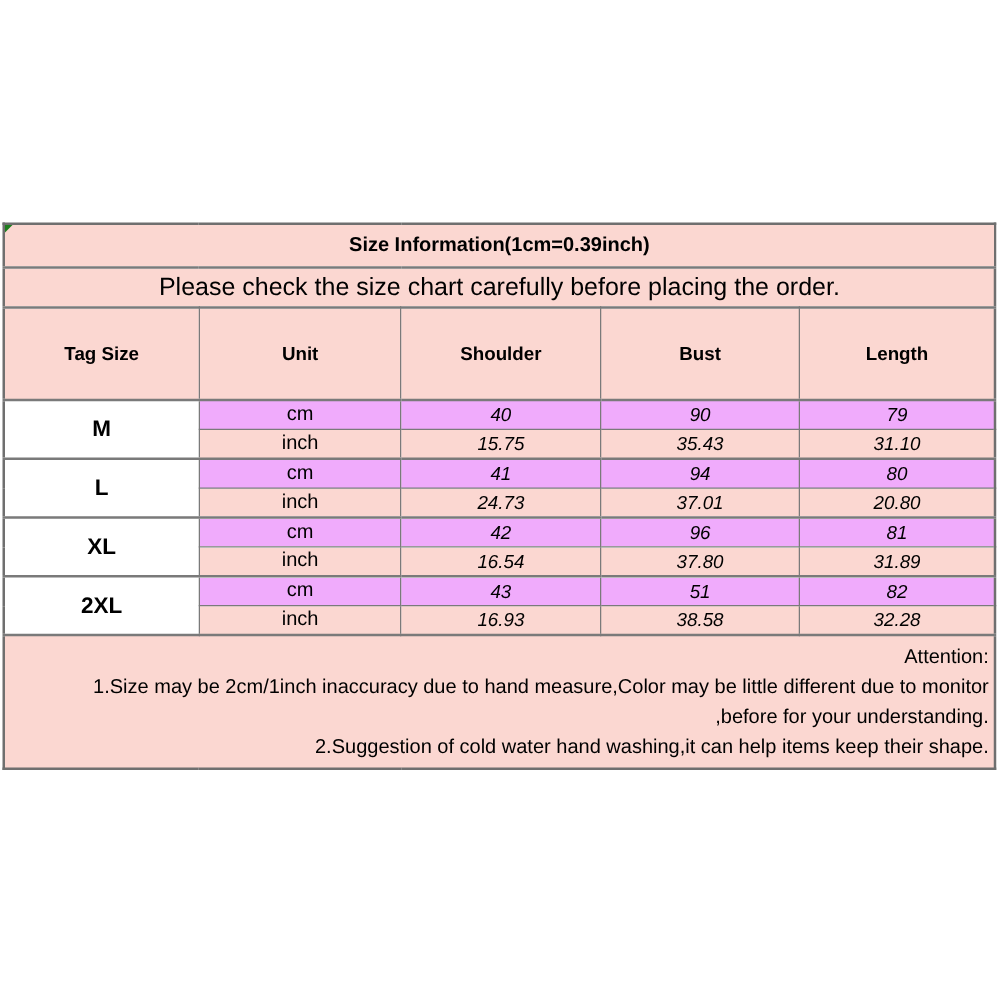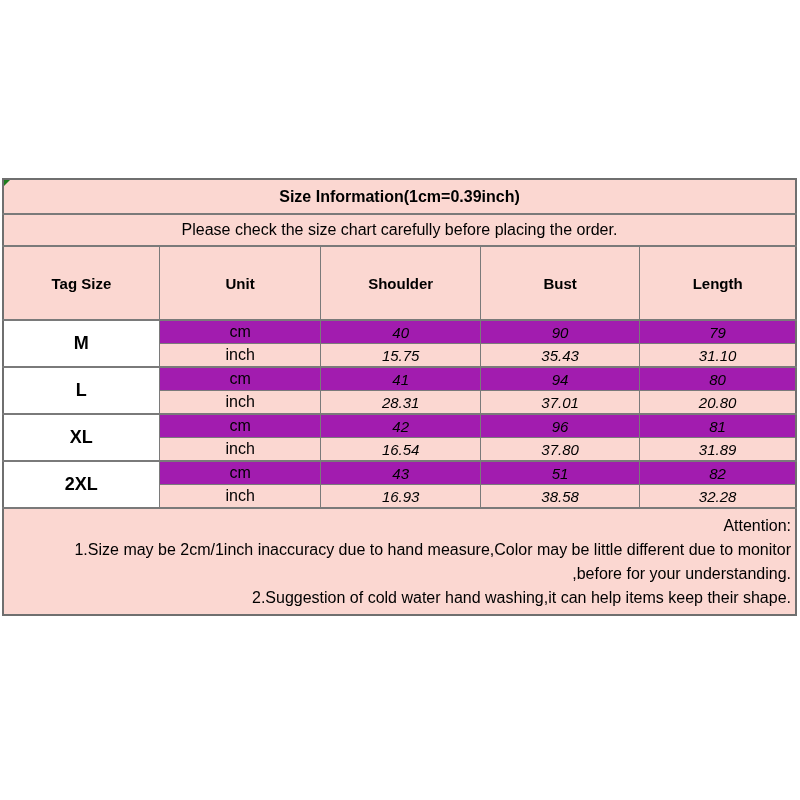--- a/index.html
+++ b/index.html
@@ -32,32 +32,32 @@
     border: 2px solid #6f6f6f;
   }
   table.size-table td {
     border: 1px solid #7a7a7a;
     text-align: center;
     vertical-align: middle;
     padding: 0;
     overflow: hidden;
   }
   .pink { background: #fbd7d1; }
-  .white { background: #a21caf; margin-top: 28px; }
+  .white { background: #f0abfc; margin-top: 28px; }
 
   tr.r-title td {
     height: 33px;
     font-weight: bold;
     font-size: 16px;
     border-bottom-width: 2px;
     position: relative;
   }
   tr.r-sub td {
     height: 30px;
-    font-size: 16px;
+    font-size: 20px;
     border-bottom-width: 2px;
   }
   tr.r-head td {
     height: 72px;
     font-weight: bold;
     font-size: 15px;
     border-bottom-width: 2px;
     margin-left: 37px;
   }
   tr.r-data td { height: 22px; }
@@ -140,21 +140,21 @@
 
         <tr class="r-data group-start">
           <td class="c-size" rowspan="2">L</td>
           <td class="c-unit white">cm</td>
           <td class="c-num white">41</td>
           <td class="c-num white">94</td>
           <td class="c-num white">80</td>
         </tr>
         <tr class="r-data">
           <td class="c-unit pink">inch</td>
-          <td class="c-num pink">28.31</td>
+          <td class="c-num pink">24.73</td>
           <td class="c-num pink">37.01</td>
           <td class="c-num pink">20.80</td>
         </tr>
 
         <tr class="r-data group-start">
           <td class="c-size" rowspan="2">XL</td>
           <td class="c-unit white">cm</td>
           <td class="c-num white">42</td>
           <td class="c-num white">96</td>
           <td class="c-num white">81</td>

